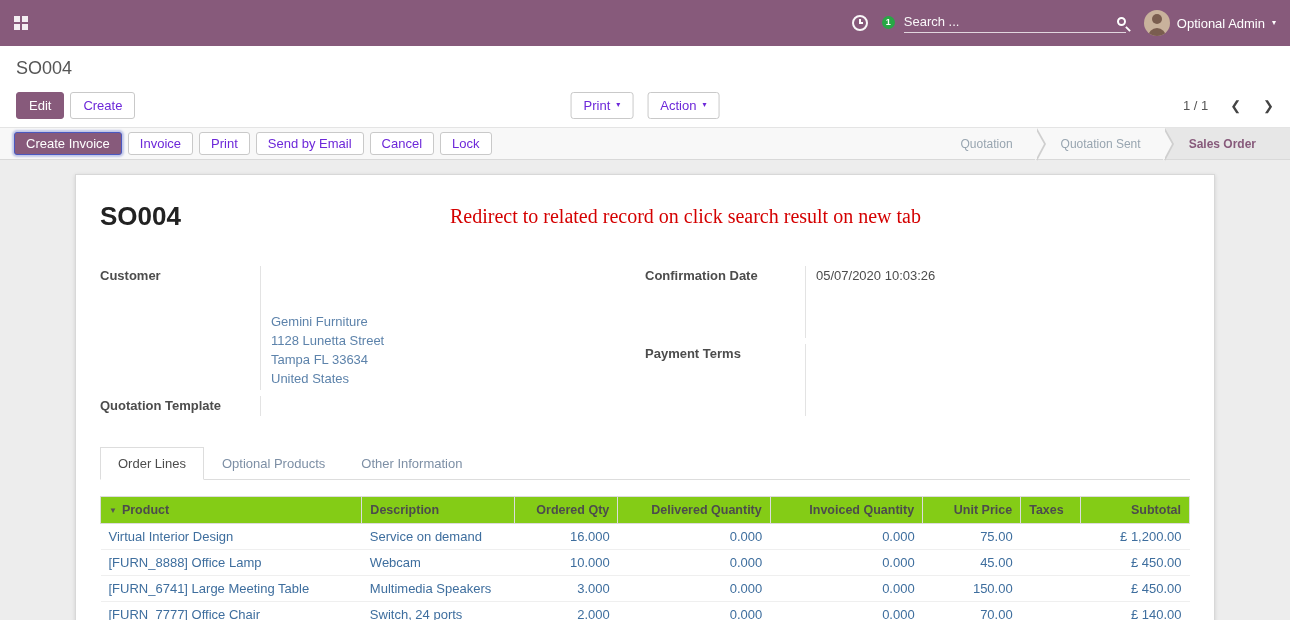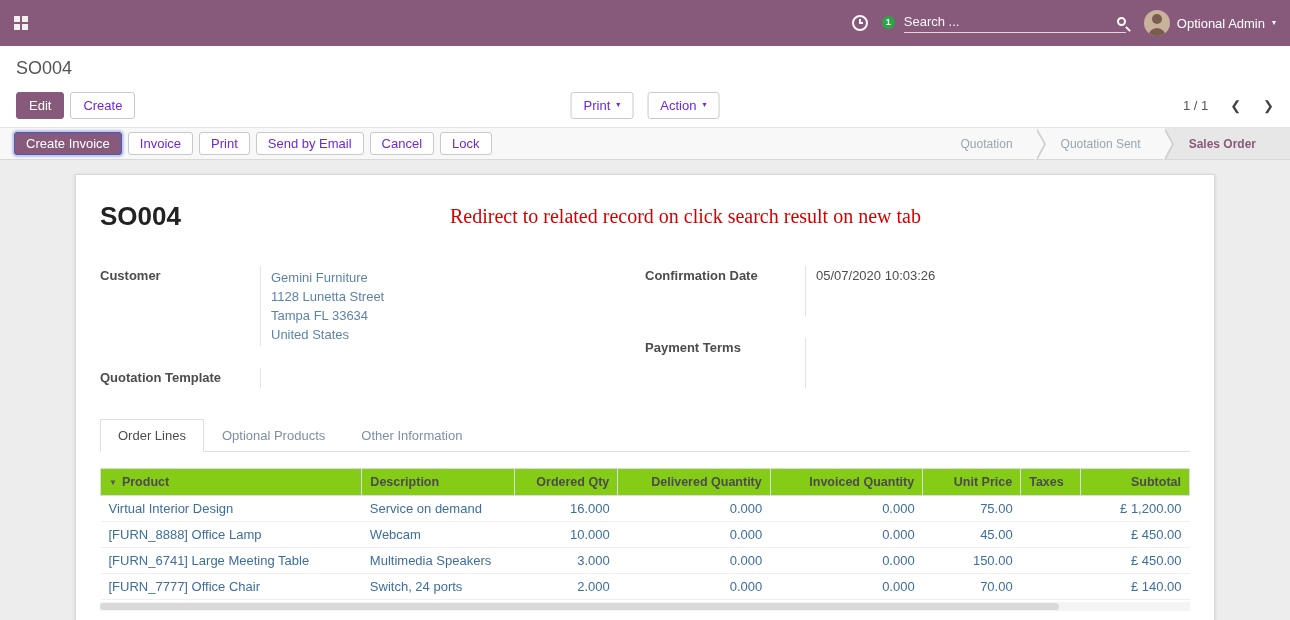--- a/index.html
+++ b/index.html
@@ -78,25 +78,25 @@
   
   .content { height:calc(620px - 46px - 36px - 44px - 33px); overflow:hidden; }
   .sheet { width:1140px; margin:14px auto 0; background:#fff; border:1px solid #d8d8d8;
     box-shadow:0 1px 4px rgba(0,0,0,.12); min-height:470px; padding:26px 24px 20px; }
   .sheet-head { display:flex; align-items:flex-start; }
   .sheet-title { font-size:26px; color:#222; font-weight:bold; }
   .annotation { flex:1; text-align:center; font-family:"Liberation Serif", serif;
     font-size:20px; color:#d40000; padding-top:4px; }
 
   .field-groups { display:flex; margin-top:34px; }
-  .fgroup { width:50%; display:grid; grid-template-columns:160px 1fr; row-gap:22px; }
+  .fgroup { width:50%; display:grid; grid-template-columns:160px 1fr; row-gap:6px; }
   .flabel { font-weight:bold; color:#4c4c4c; padding:2px 0; }
   .fvalue { border-left:1px solid #e3e3e3; padding:2px 0 2px 10px; min-height:20px; }
   .addr-line { color:#5d83ab; line-height:19px; }
-  .addr-line.link { cursor:pointer; }
+  .addr-line.link { cursor:pointer;margin-top:44px; }
   .fvalue.plain { color:#4c4c4c; }
 
   
   .tabs { display:flex; margin-top:30px; border-bottom:1px solid #ddd; }
   .tab { padding:8px 17px; font-size:13px; color:#7d8fa5; cursor:pointer;
     border:1px solid transparent; position:relative; top:1px; background:transparent; }
   .tab.active { background:#fff; border-color:#ddd; border-bottom-color:#fff; color:#4c4c4c; }
 
   
   table.olines { width:100%; border-collapse:collapse; margin-top:16px; table-layout:fixed; }

